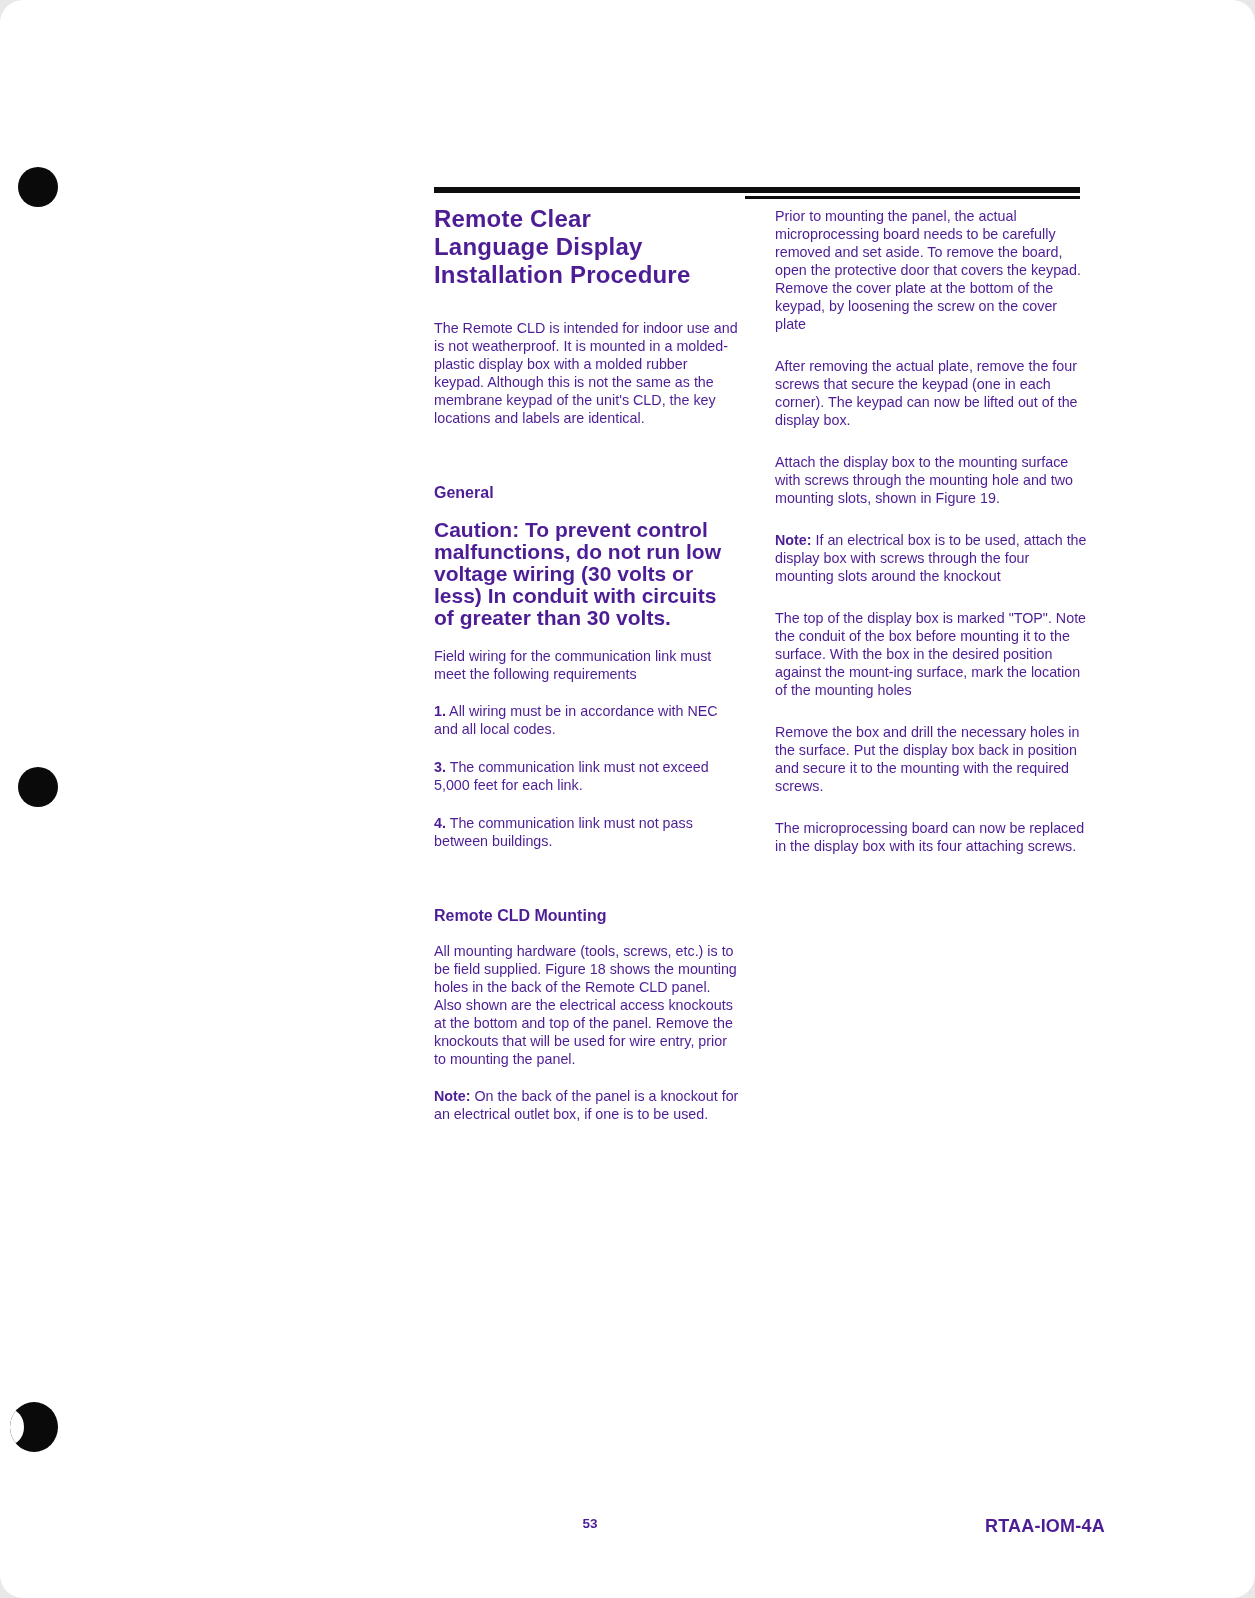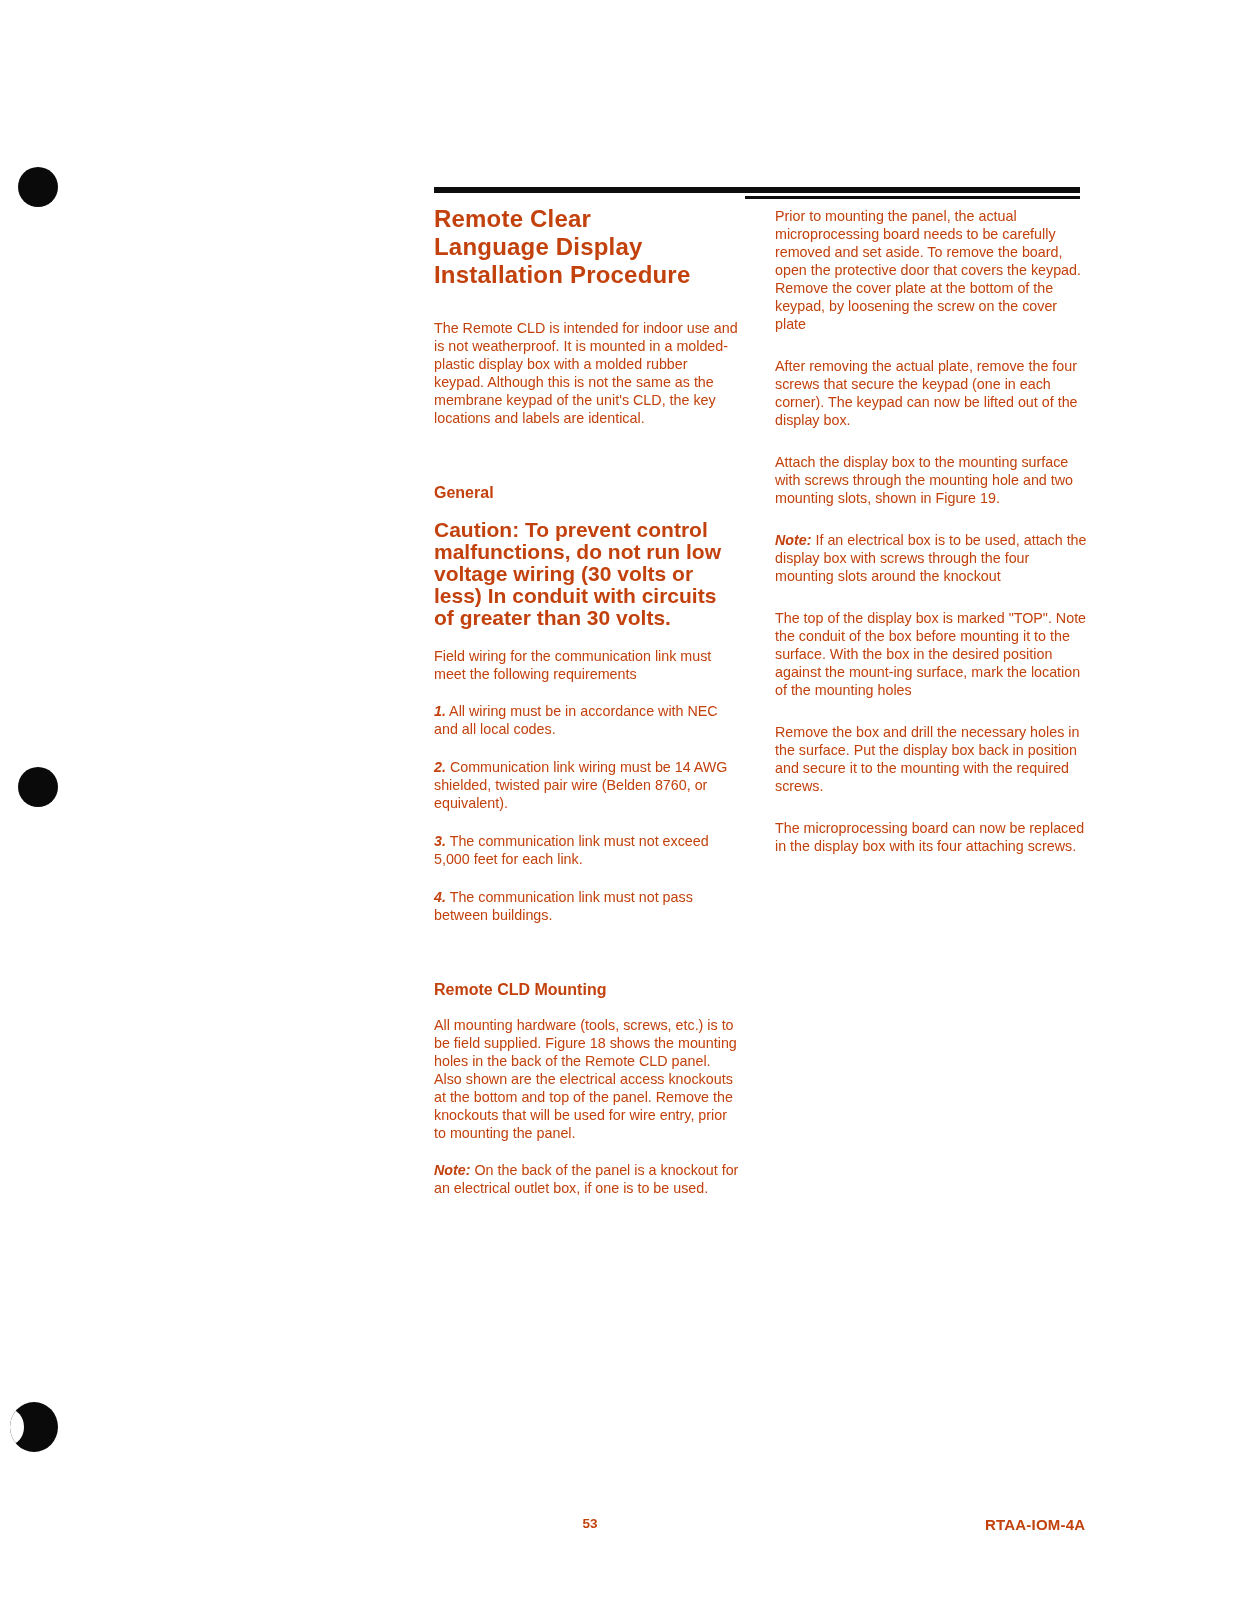--- a/index.html
+++ b/index.html
@@ -1,23 +1,24 @@
 <!DOCTYPE html>
 <html><head>
 <meta charset="utf-8">
 <style>
   html,body{margin:0;padding:0;background:#e8e8e8;}
   .page{
     position:relative;
     width:1255px;height:1598px;
     background:#ffffff;
     font-family:"Liberation Sans", sans-serif;
-    color:#c2410c;
+    color:#4c1d95;
     overflow:hidden;
     margin:0 auto;
+    border-radius:23px;
   }
   
   .hole{position:absolute;background:#0a0a0a;border-radius:50%;}
   .hole-1{left:18px;top:167px;width:40px;height:40px;}
   .hole-2{left:18px;top:767px;width:40px;height:40px;}
   .hole-3{left:10px;top:1402px;width:48px;height:50px;overflow:hidden;}
   .hole-3::before{content:"";position:absolute;left:-16px;top:7px;width:30px;height:36px;border-radius:50%;background:#ffffff;}
 
   
   .rule-main{position:absolute;left:434px;top:187px;width:646px;height:6px;background:#0d0d0d;}
@@ -29,24 +30,24 @@
 
   .title{
     font-size:24px;font-weight:bold;line-height:28px;
     margin:0 0 30px 0;white-space:pre-line;letter-spacing:.2px;
   }
   .body{font-size:14.3px;line-height:18px;margin:0 0 19px 0;}
   .col-right .body{margin:0 0 24px 0;}
   .h-sub{font-size:16px;font-weight:bold;line-height:20px;margin:56px 0 16px 0;}
   .caution{font-size:21px;font-weight:bold;line-height:22px;margin:0 0 18px 0;}
   .item{margin:0 0 20px 0;}
-  .item b, .note-lead{font-weight:bold;font-style:italic;}
+  .item b, .note-lead{font-weight:bold;}
 
   .footer-num{position:absolute;left:570px;top:1516px;width:40px;text-align:center;font-size:13.5px;font-weight:bold;}
-  .footer-code{position:absolute;left:985px;top:1516px;font-size:15px;font-weight:bold;letter-spacing:.2px;}
+  .footer-code{position:absolute;left:985px;top:1516px;font-size:18px;font-weight:bold;letter-spacing:.2px;}
 </style>
 </head>
 <body>
 
 <div class="page">
 
   <div class="hole hole-1"></div>
   <div class="hole hole-2"></div>
   <div class="hole hole-3"></div>
 
@@ -60,21 +61,20 @@
 
     <p class="body">The Remote CLD is intended for indoor use and is not weatherproof. It is mounted in a molded-plastic display box with a molded rubber keypad. Although this is not the same as the membrane keypad of the unit's CLD, the key locations and labels are identical.</p>
 
     <h2 class="h-sub">General</h2>
 
     <p class="caution">Caution: To prevent control malfunctions, do not run low voltage wiring (30 volts or less) In conduit with circuits of greater than 30 volts.</p>
 
     <p class="body">Field wiring for the communication link must meet the following requirements</p>
 
     <p class="body item"><b>1.</b><span>  All wiring must be in accordance with NEC and all local codes.</span></p>
-    <p class="body item"><b>2.</b><span>  Communication link wiring must be 14 AWG shielded, twisted pair wire (Belden 8760, or equivalent).</span></p>
     <p class="body item"><b>3.</b><span>  The communication link must not exceed 5,000 feet for each link.</span></p>
     <p class="body item"><b>4.</b><span>  The communication link must not pass between buildings.</span></p>
 
     <h2 class="h-sub">Remote CLD Mounting</h2>
 
     <p class="body">All mounting hardware (tools, screws, etc.) is to be field supplied. Figure 18 shows the mounting holes in the back of the Remote CLD panel. Also shown are the electrical access knockouts at the bottom and top of the panel. Remove the knockouts that will be used for wire entry, prior to mounting the panel.</p>
 
     <p class="body"><b class="note-lead">Note:</b><span> On the back of the panel is a knockout for an electrical outlet box, if one is to be used.</span></p>
   </div>
 

